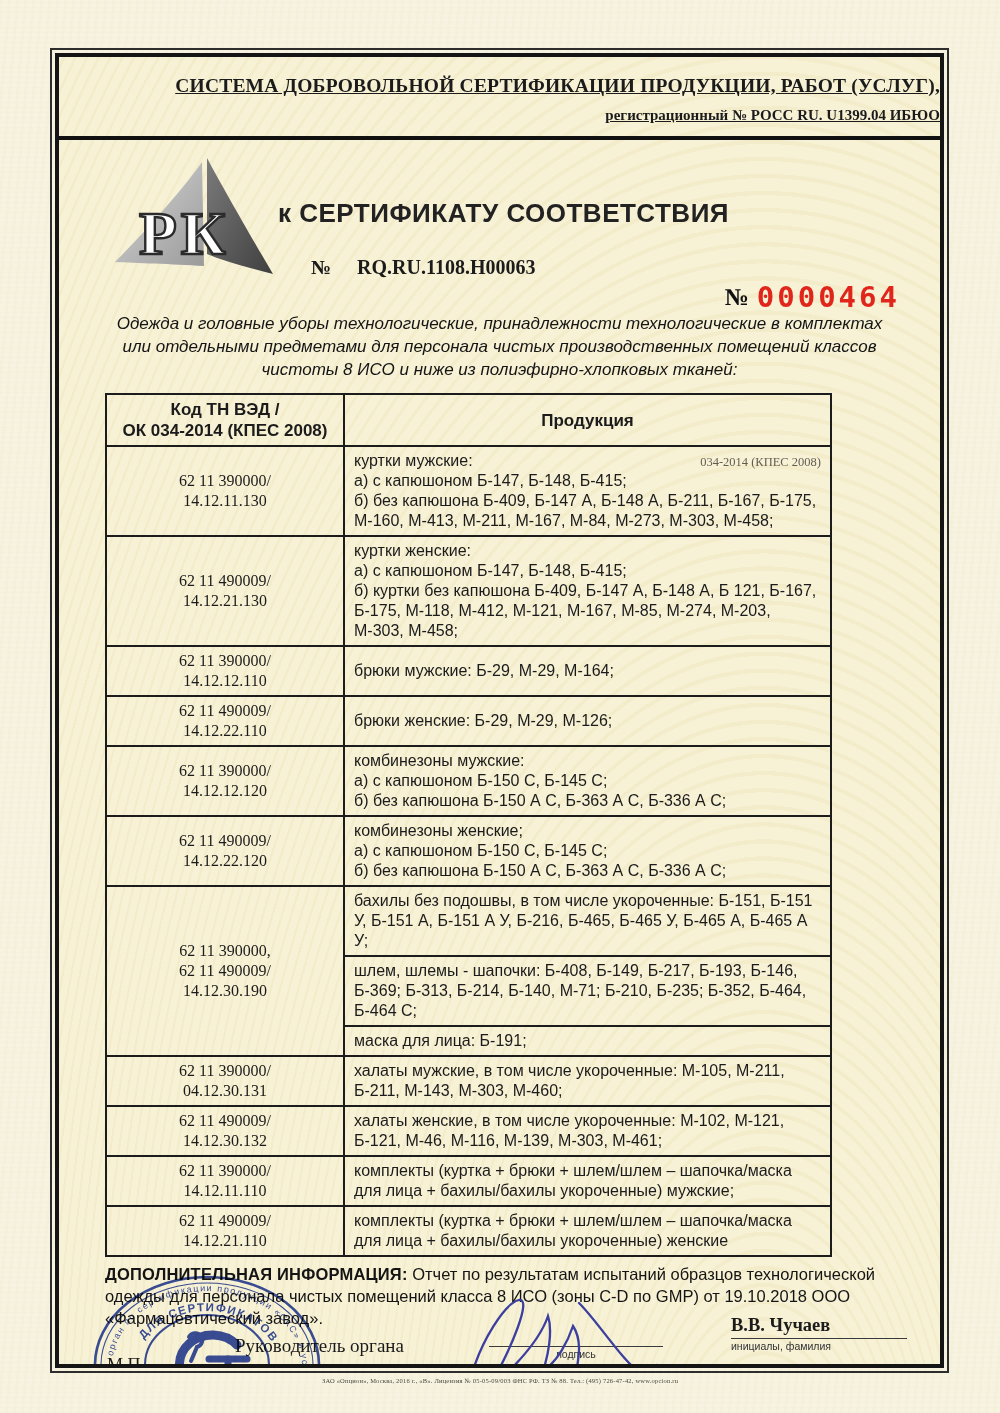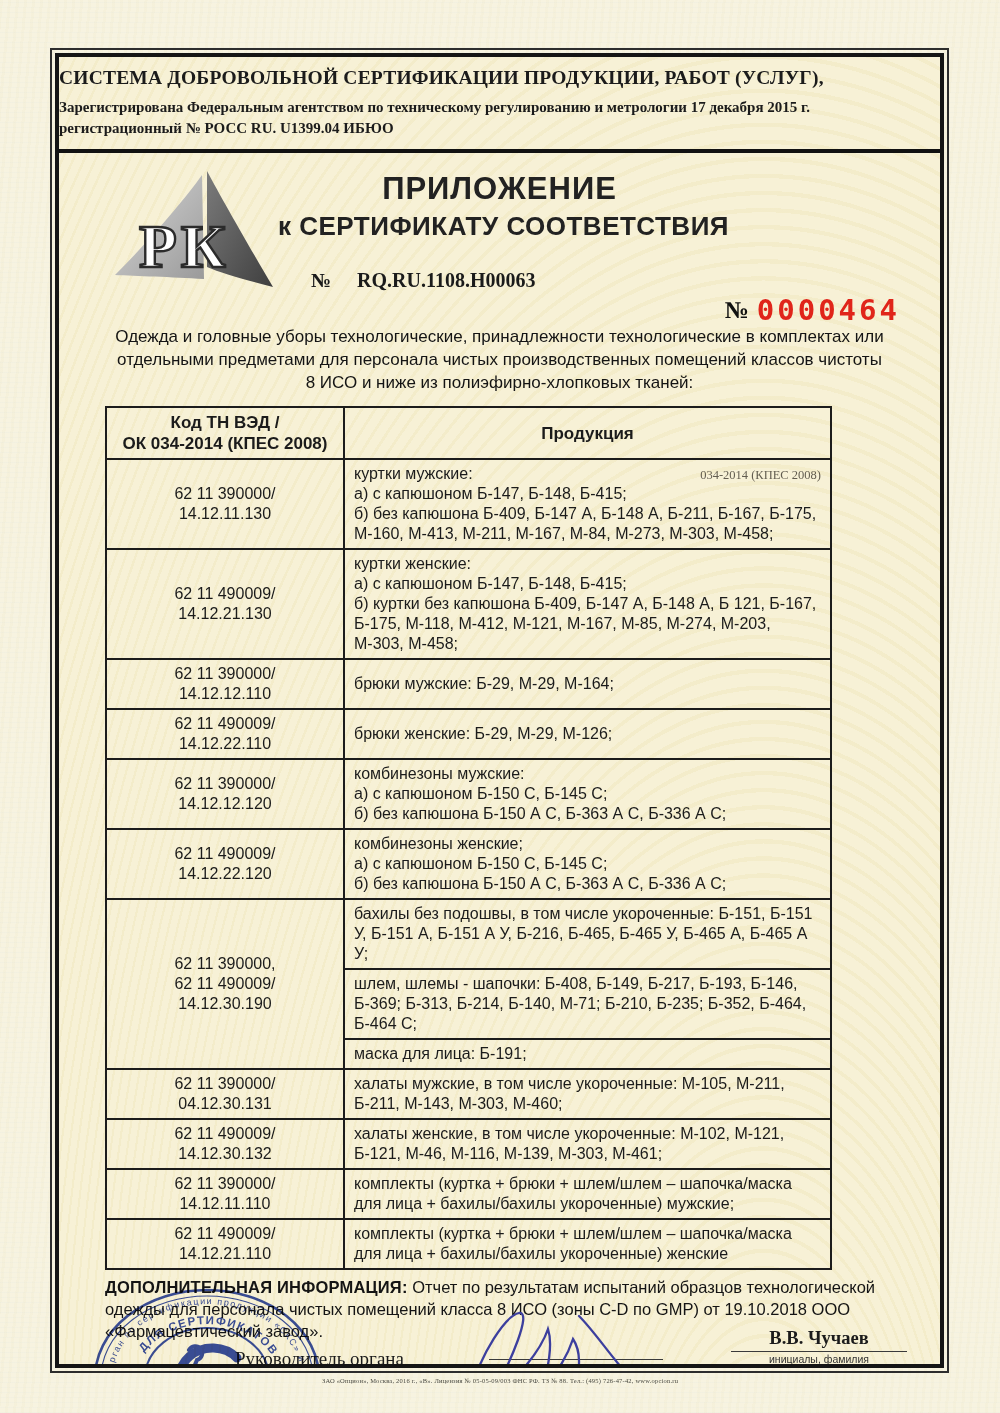--- a/index.html
+++ b/index.html
@@ -18,64 +18,64 @@
     border:2px solid #2d2d2d;padding:3px;box-sizing:border-box;
   }
   .doc-inner{
     border:4px solid #151515;width:100%;height:100%;box-sizing:border-box;
     overflow:hidden;position:relative;
     background:
       repeating-radial-gradient(ellipse at 80% 115%, rgba(212,193,96,.10) 0 2px, transparent 2px 8px),
       #f7f1d6;
   }
   
-  .band{padding-top:8px;text-align:left;font-family:"Liberation Serif",serif;font-weight:bold;}
+  .band{padding-top:16px;text-align:right;font-family:"Liberation Serif",serif;font-weight:bold;text-decoration:underline;}
   .band .big{font-size:19.5px;line-height:26px;letter-spacing:.2px;}
   .band .reg{font-size:15px;line-height:21px;margin-top:6px;}
   .band-rule{border-top:4px solid #111;margin-top:10px;}
   
   .title-area{position:relative;height:168px;}
   .logo{position:absolute;left:52px;top:14px;width:200px;height:150px;}
   .t1{position:absolute;left:0;right:0;top:18px;text-align:center;
       font-size:31px;font-weight:800;letter-spacing:1px;color:#222;}
   .t2{position:absolute;left:8px;right:0;top:58px;text-align:center;
       font-size:26px;font-weight:800;letter-spacing:.5px;color:#222;}
   .cert-no{position:absolute;left:252px;top:116px;font-family:"Liberation Serif",serif;
       font-weight:bold;font-size:20px;}
   .cert-no .nsign{margin-right:26px;}
   .red-no{position:absolute;right:40px;top:140px;font-size:29px;}
   .red-no .nsign{font-family:"Liberation Serif",serif;font-weight:bold;color:#111;
       font-size:24px;margin-right:8px;vertical-align:2px;}
   .red-no .digits{font-family:"DejaVu Sans Mono",monospace;color:#e0251a;
       letter-spacing:3px;font-weight:600;}
   
-  .intro{margin:4px 55px 0;text-align:center;font-size:17px;line-height:23px;color:#141414;}
+  .intro{margin:4px 55px 0;text-align:center;font-size:17px;line-height:23px;color:#141414;font-style:italic;}
   
   table.products{border-collapse:collapse;margin:12px 0 0 46px;width:727px;table-layout:fixed;}
   table.products th,table.products td{border:2px solid #1c1c1c;vertical-align:middle;}
   th.h-code,th.h-prod{font-size:17px;font-weight:bold;text-align:center;padding:4px 2px;line-height:21px;}
-  td.code-cell{text-align:center;font-size:16px;line-height:20px;padding:4px 7px;}
+  td.code-cell{text-align:center;font-size:16px;line-height:20px;padding:4px 7px;font-family:Liberation Serif, serif;}
   td.product-cell{font-size:16px;line-height:20px;padding:4px 9px;text-align:left;}
   td.product-cell div{margin:0;}
   .ghost{float:right;font-family:"Liberation Serif",serif;font-size:12.5px;
       color:rgba(60,55,45,.8);margin-left:8px;position:relative;top:1px;}
   
   .add-info{margin:6px 42px 0 46px;font-size:16.5px;line-height:22px;color:#141414;}
   .add-info b{letter-spacing:.2px;}
   
   .sig-area{position:relative;height:150px;}
   .role{position:absolute;font-family:"Liberation Serif",serif;font-size:19px;color:#1a1a1a;}
   .role1{left:176px;top:6px;}
   .role2{left:192px;top:52px;}
   .mp{position:absolute;left:48px;top:26px;font-family:"Liberation Serif",serif;font-size:18px;}
   .sigline{position:absolute;width:174px;text-align:center;}
   .sigline .line{border-bottom:1.5px solid #3a3a3a;height:0;}
   .caption{font-size:10.5px;color:#333;margin-top:1px;display:block;}
   .sigline1{left:430px;top:17px;}
-  .name-block{position:absolute;width:176px;text-align:center;}
+  .name-block{position:absolute;width:176px;}
   .name-block .name{font-family:"Liberation Serif",serif;font-weight:bold;font-size:18.5px;}
   .name-block .line{border-bottom:1.5px solid #3a3a3a;height:0;margin-top:2px;}
   .nb1{left:672px;top:-14px;}
   .nb2{left:672px;top:34px;}
   .autograph{position:absolute;pointer-events:none;}
   .sig1{left:388px;top:-48px;}
   .sig2{left:408px;top:52px;}
   .stamp{position:absolute;left:26px;top:-62px;opacity:.92;mix-blend-mode:multiply;}
   
   .footer{position:absolute;left:0;right:0;top:1377px;text-align:center;
@@ -84,21 +84,20 @@
 </head>
 <body>
 
 <div class="page">
   <div class="doc">
     <div class="doc-inner">
 
       <div class="band">
         <div class="big">СИСТЕМА ДОБРОВОЛЬНОЙ СЕРТИФИКАЦИИ ПРОДУКЦИИ, РАБОТ (УСЛУГ),</div>
         <div class="reg">
-          <div>Зарегистрирована Федеральным агентством по техническому регулированию и метрологии 17 декабря 2015 г.</div>
           <div>регистрационный № РОСС RU. U1399.04 ИБЮО</div>
         </div>
       </div>
       <div class="band-rule"></div>
 
       <div class="title-area">
         <svg class="logo" viewBox="0 0 200 150">
           <defs>
             <linearGradient id="sailDark" x1="0" y1="0" x2="1" y2="1">
               <stop offset="0" stop-color="#7b7b7b"></stop>
@@ -106,21 +105,20 @@
             </linearGradient>
             <linearGradient id="sailLight" x1="0" y1="0" x2="1" y2="1">
               <stop offset="0" stop-color="#d8d8d8"></stop>
                 <stop offset="1" stop-color="#9a9a9a"></stop>
             </linearGradient>
           </defs>
           <path d="M4 108 C 40 72 74 32 91 8 L 93 112 C 60 110 25 109 4 108 Z" fill="url(#sailLight)"></path>
           <path d="M96 4 C 112 34 142 86 162 120 C 134 113 110 106 96 100 Z" fill="url(#sailDark)"></path>
           <text x="28" y="100" font-family="Liberation Serif, serif" font-weight="bold" font-size="62" fill="#ffffff" stroke="#2b2b2b" stroke-width="2.4" letter-spacing="4">РК</text>
         </svg>
-        <div class="t1">ПРИЛОЖЕНИЕ</div>
         <div class="t2">к СЕРТИФИКАТУ СООТВЕТСТВИЯ</div>
         <div class="cert-no">
           <span class="nsign">№</span><span>RQ.RU.1108.H00063</span>
         </div>
         <div class="red-no">
           <span class="nsign">№</span><span class="digits">0000464</span>
         </div>
       </div>
 
       <div class="intro">Одежда и головные уборы технологические, принадлежности технологические в комплектах или отдельными предметами для персонала чистых производственных помещений классов чистоты 8 ИСО и ниже из полиэфирно-хлопковых тканей:</div>

